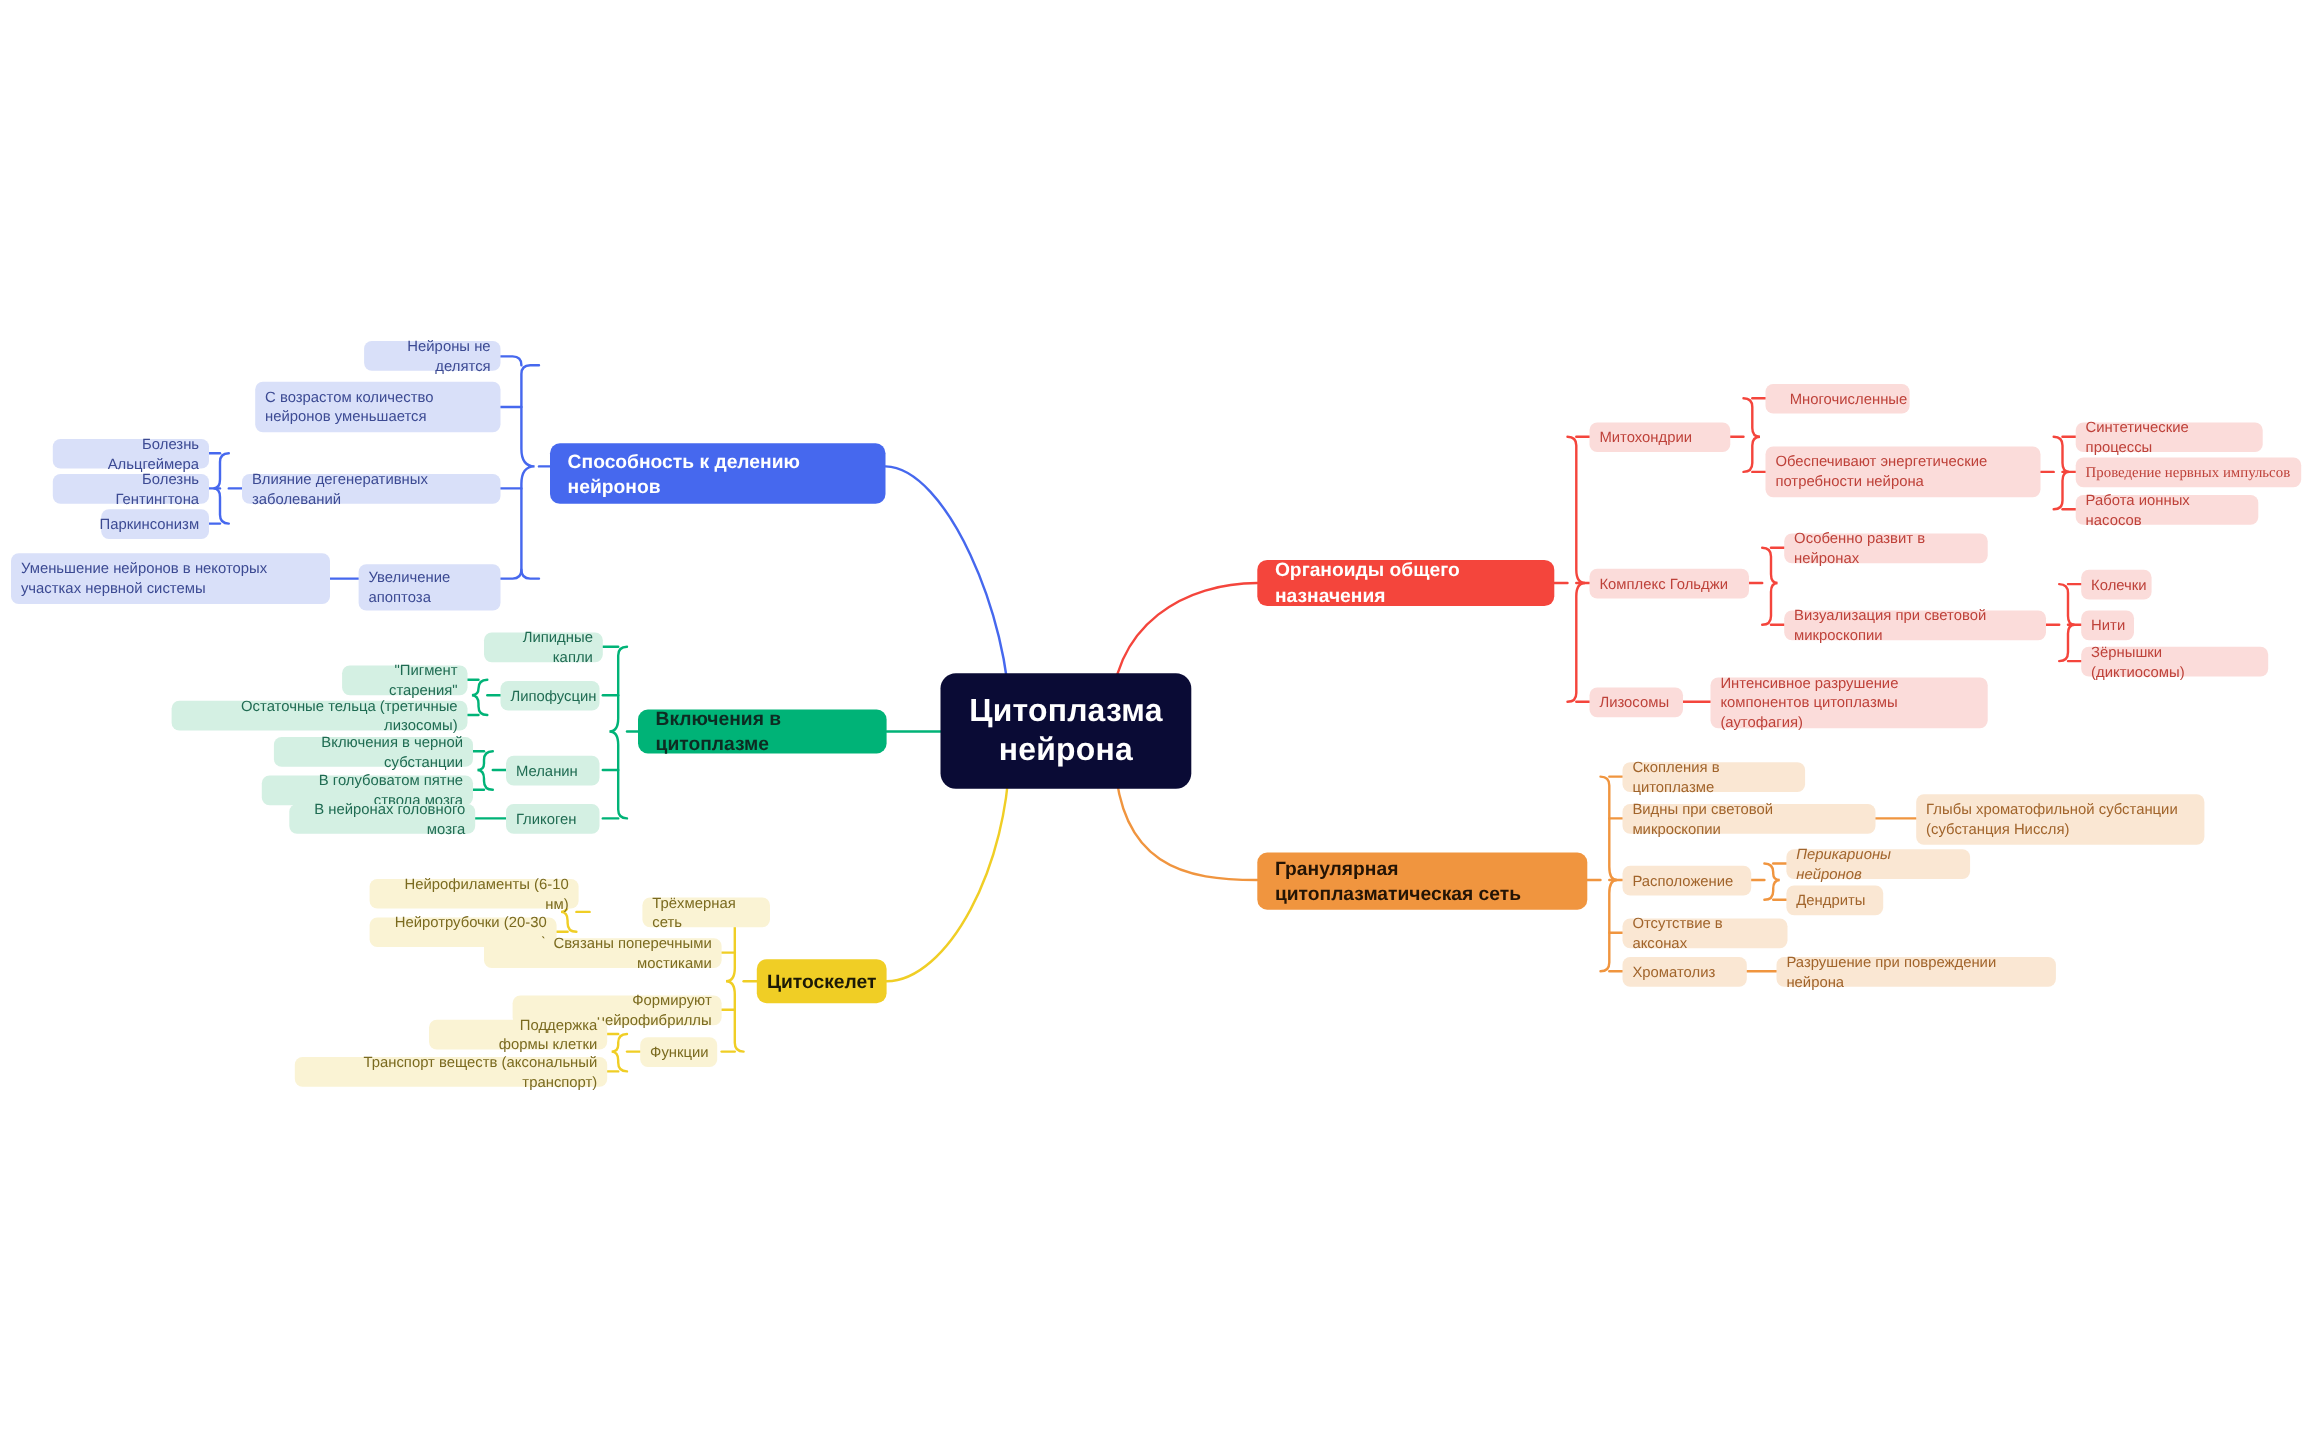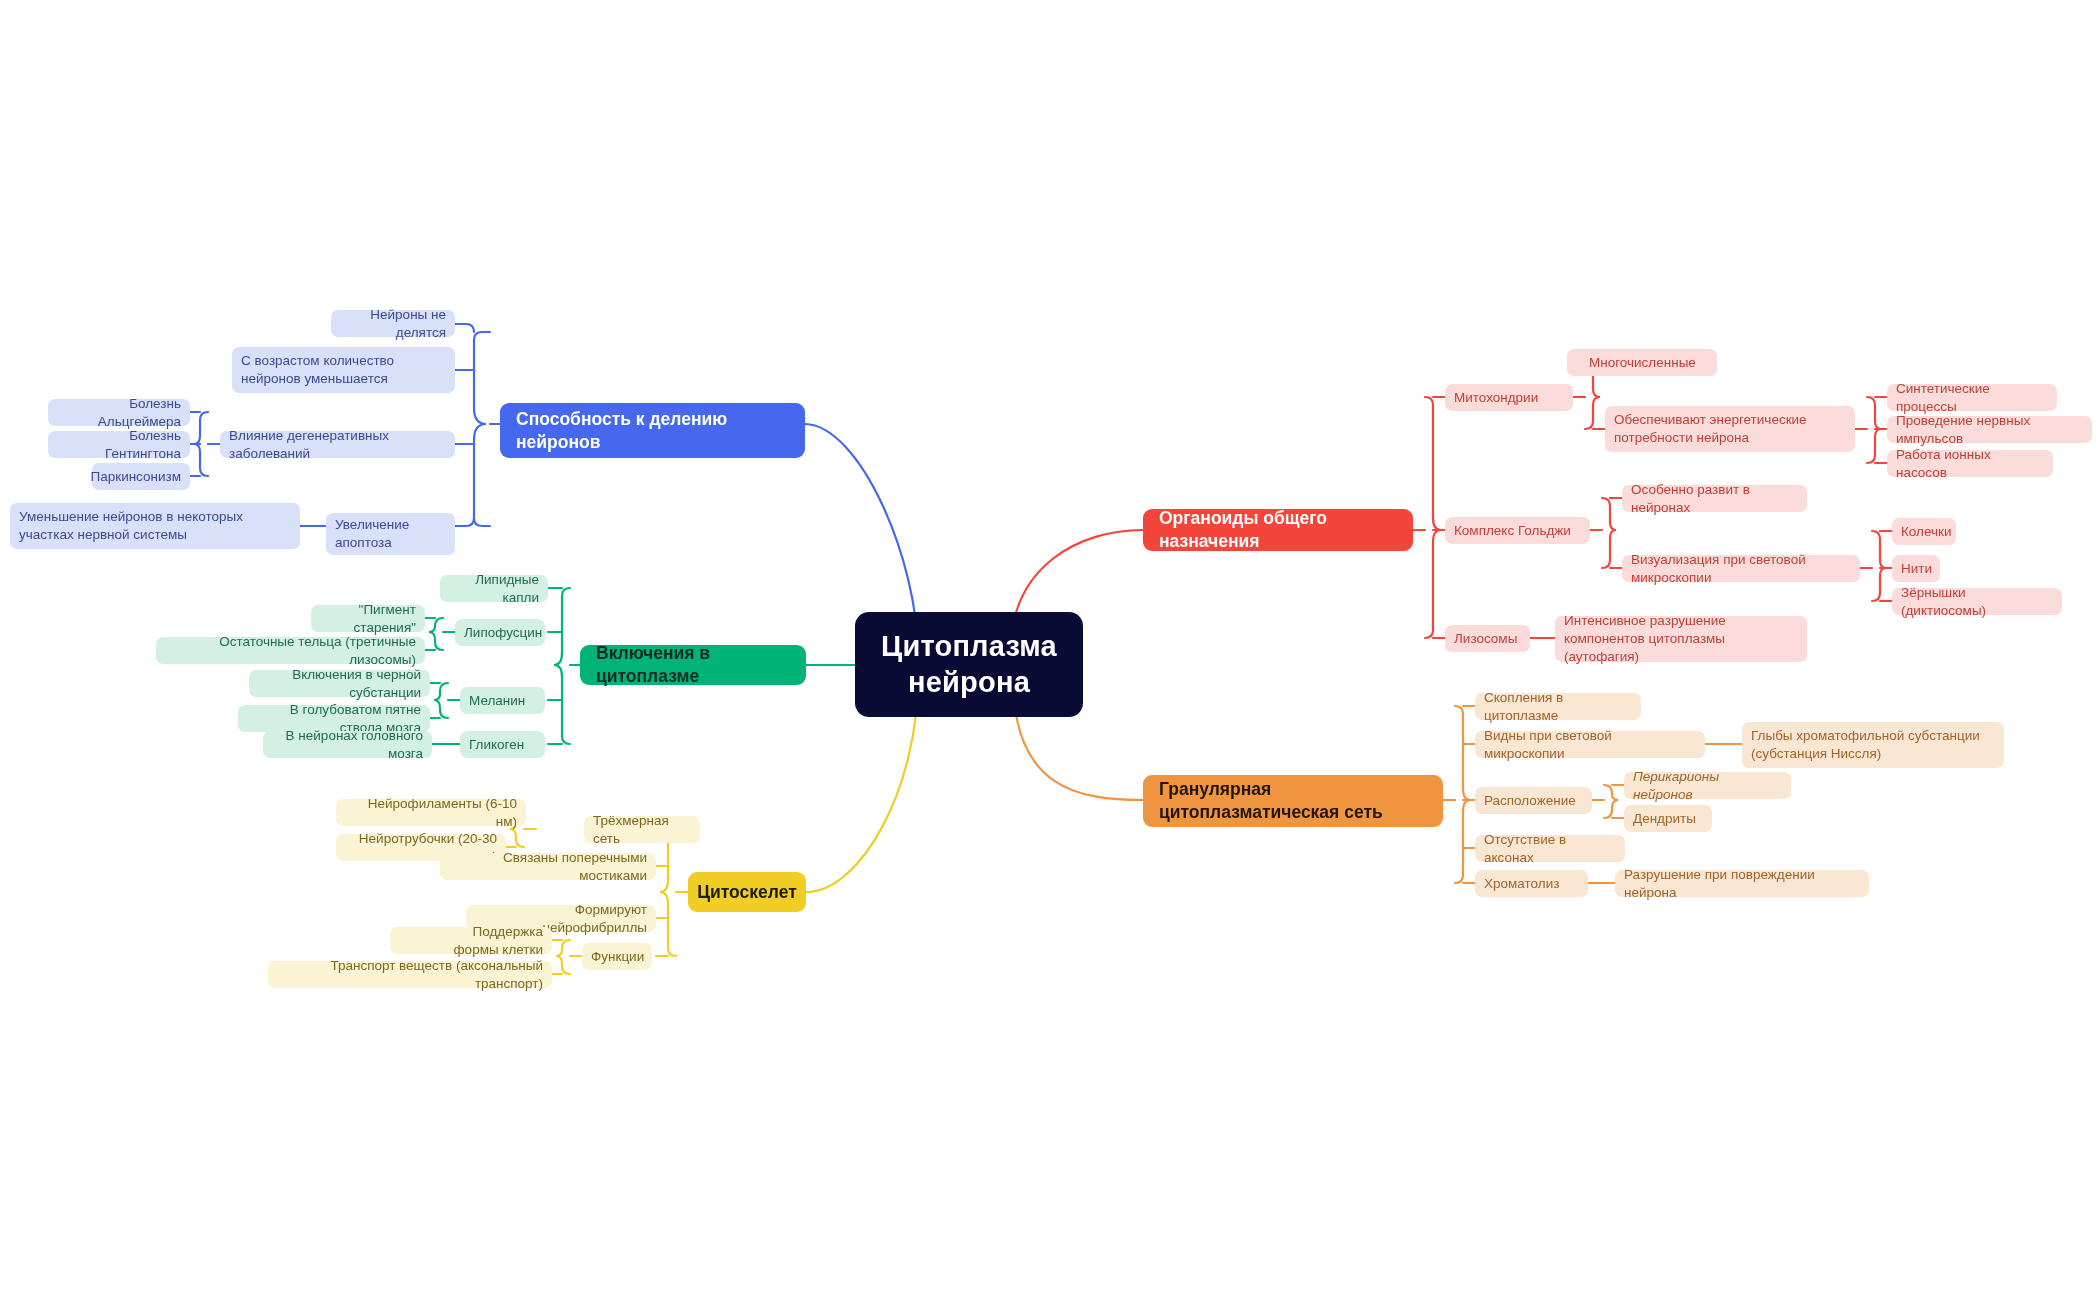--- a/index.html
+++ b/index.html
@@ -279,30 +279,30 @@
     <span>Транспорт веществ (аксональный транспорт)</span>
   </div>
 
   <div class="node main red" style="left:1143px;top:509px;width:270px;height:42px;">
     <span>Органоиды общего назначения</span>
   </div>
 
   <div class="node chip red l1" style="left:1445px;top:384px;width:128px;height:27px;">
     <span>Митохондрии</span>
   </div>
-  <div class="node chip red l1" style="left:1567px;top:349px;width:150px;height:27px;padding-left:22px;">
+  <div class="node chip red l1" style="left:1605px;top:349px;width:131px;height:27px;padding-left:22px;">
     <span>Многочисленные</span>
   </div>
   <div class="node chip red l1" style="left:1605px;top:406px;width:250px;height:46px;">
     <span>Обеспечивают энергетические потребности нейрона</span>
   </div>
   <div class="node chip red l1" style="left:1887px;top:384px;width:170px;height:27px;">
     <span>Синтетические процессы</span>
   </div>
-  <div class="node chip red l1" style="left:1887px;top:416px;width:205px;height:27px;">
+  <div class="node chip red l1" style="left:1887px;top:416px;width:205px;height:27px;font-family:Liberation Serif, serif;">
     <span>Проведение нервных импульсов</span>
   </div>
   <div class="node chip red l1" style="left:1887px;top:450px;width:166px;height:27px;">
     <span>Работа ионных насосов</span>
   </div>
 
   <div class="node chip red l1" style="left:1445px;top:517px;width:145px;height:27px;">
     <span>Комплекс Гольджи</span>
   </div>
   <div class="node chip red l1" style="left:1622px;top:485px;width:185px;height:27px;">

